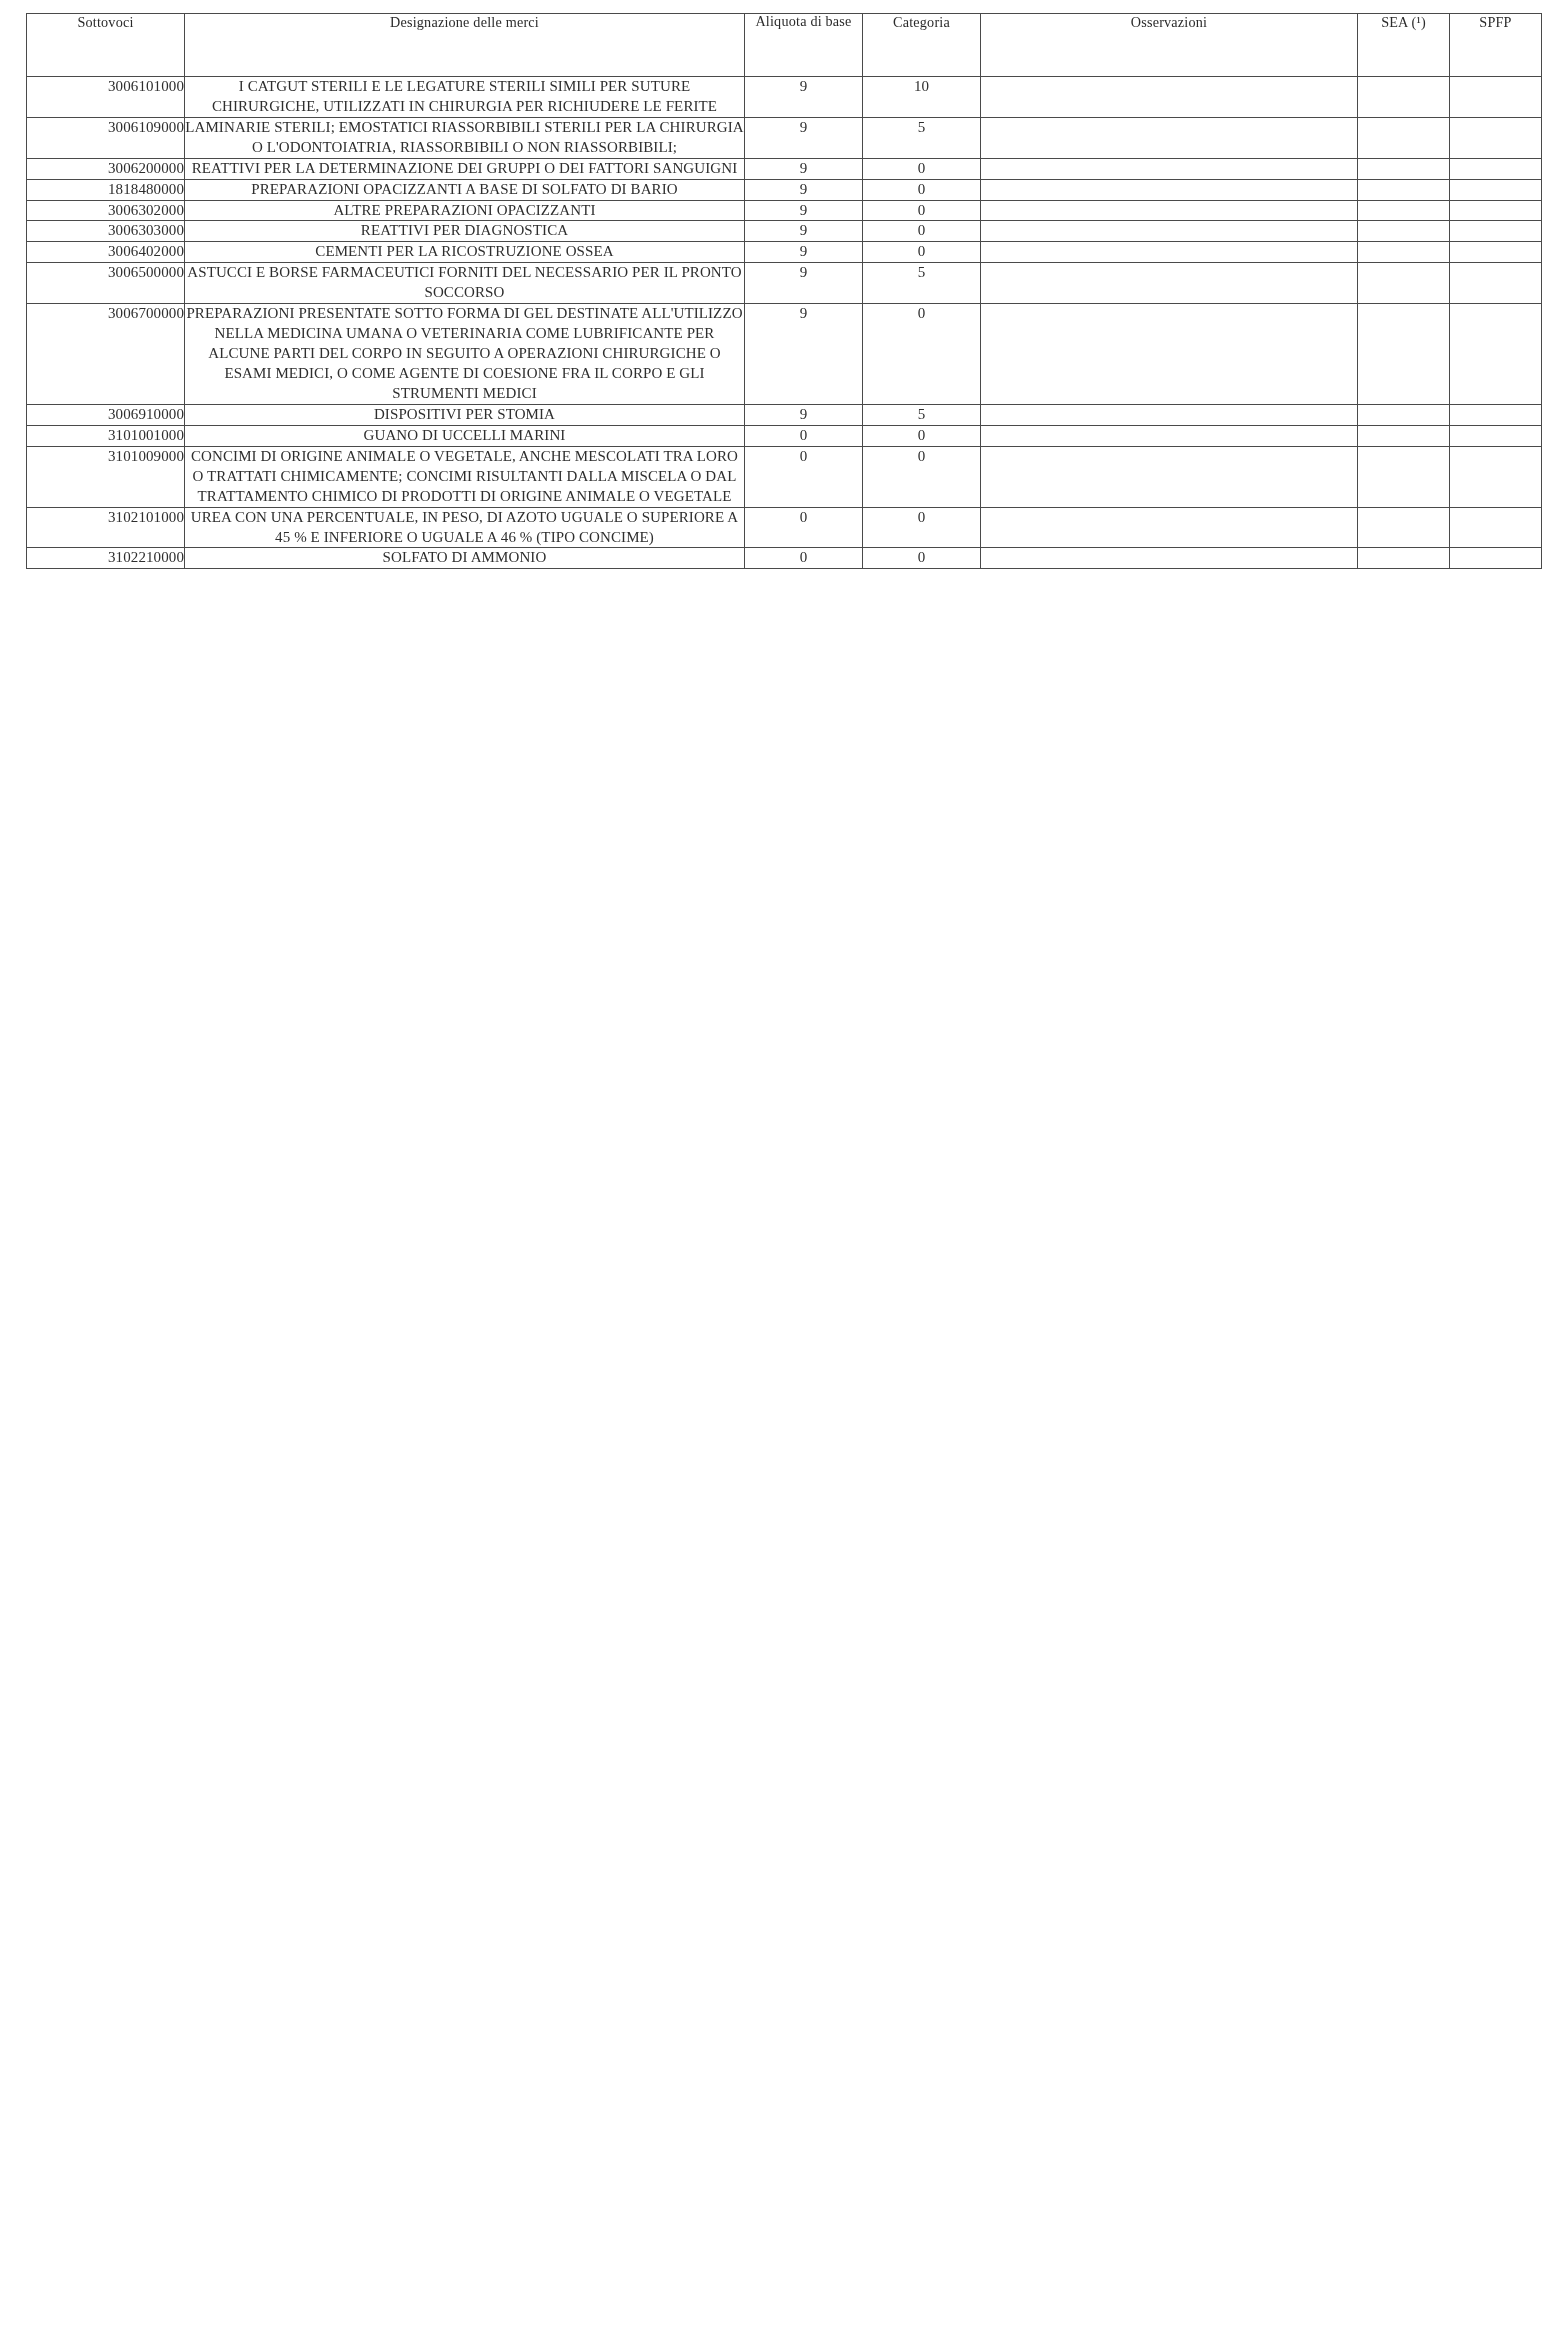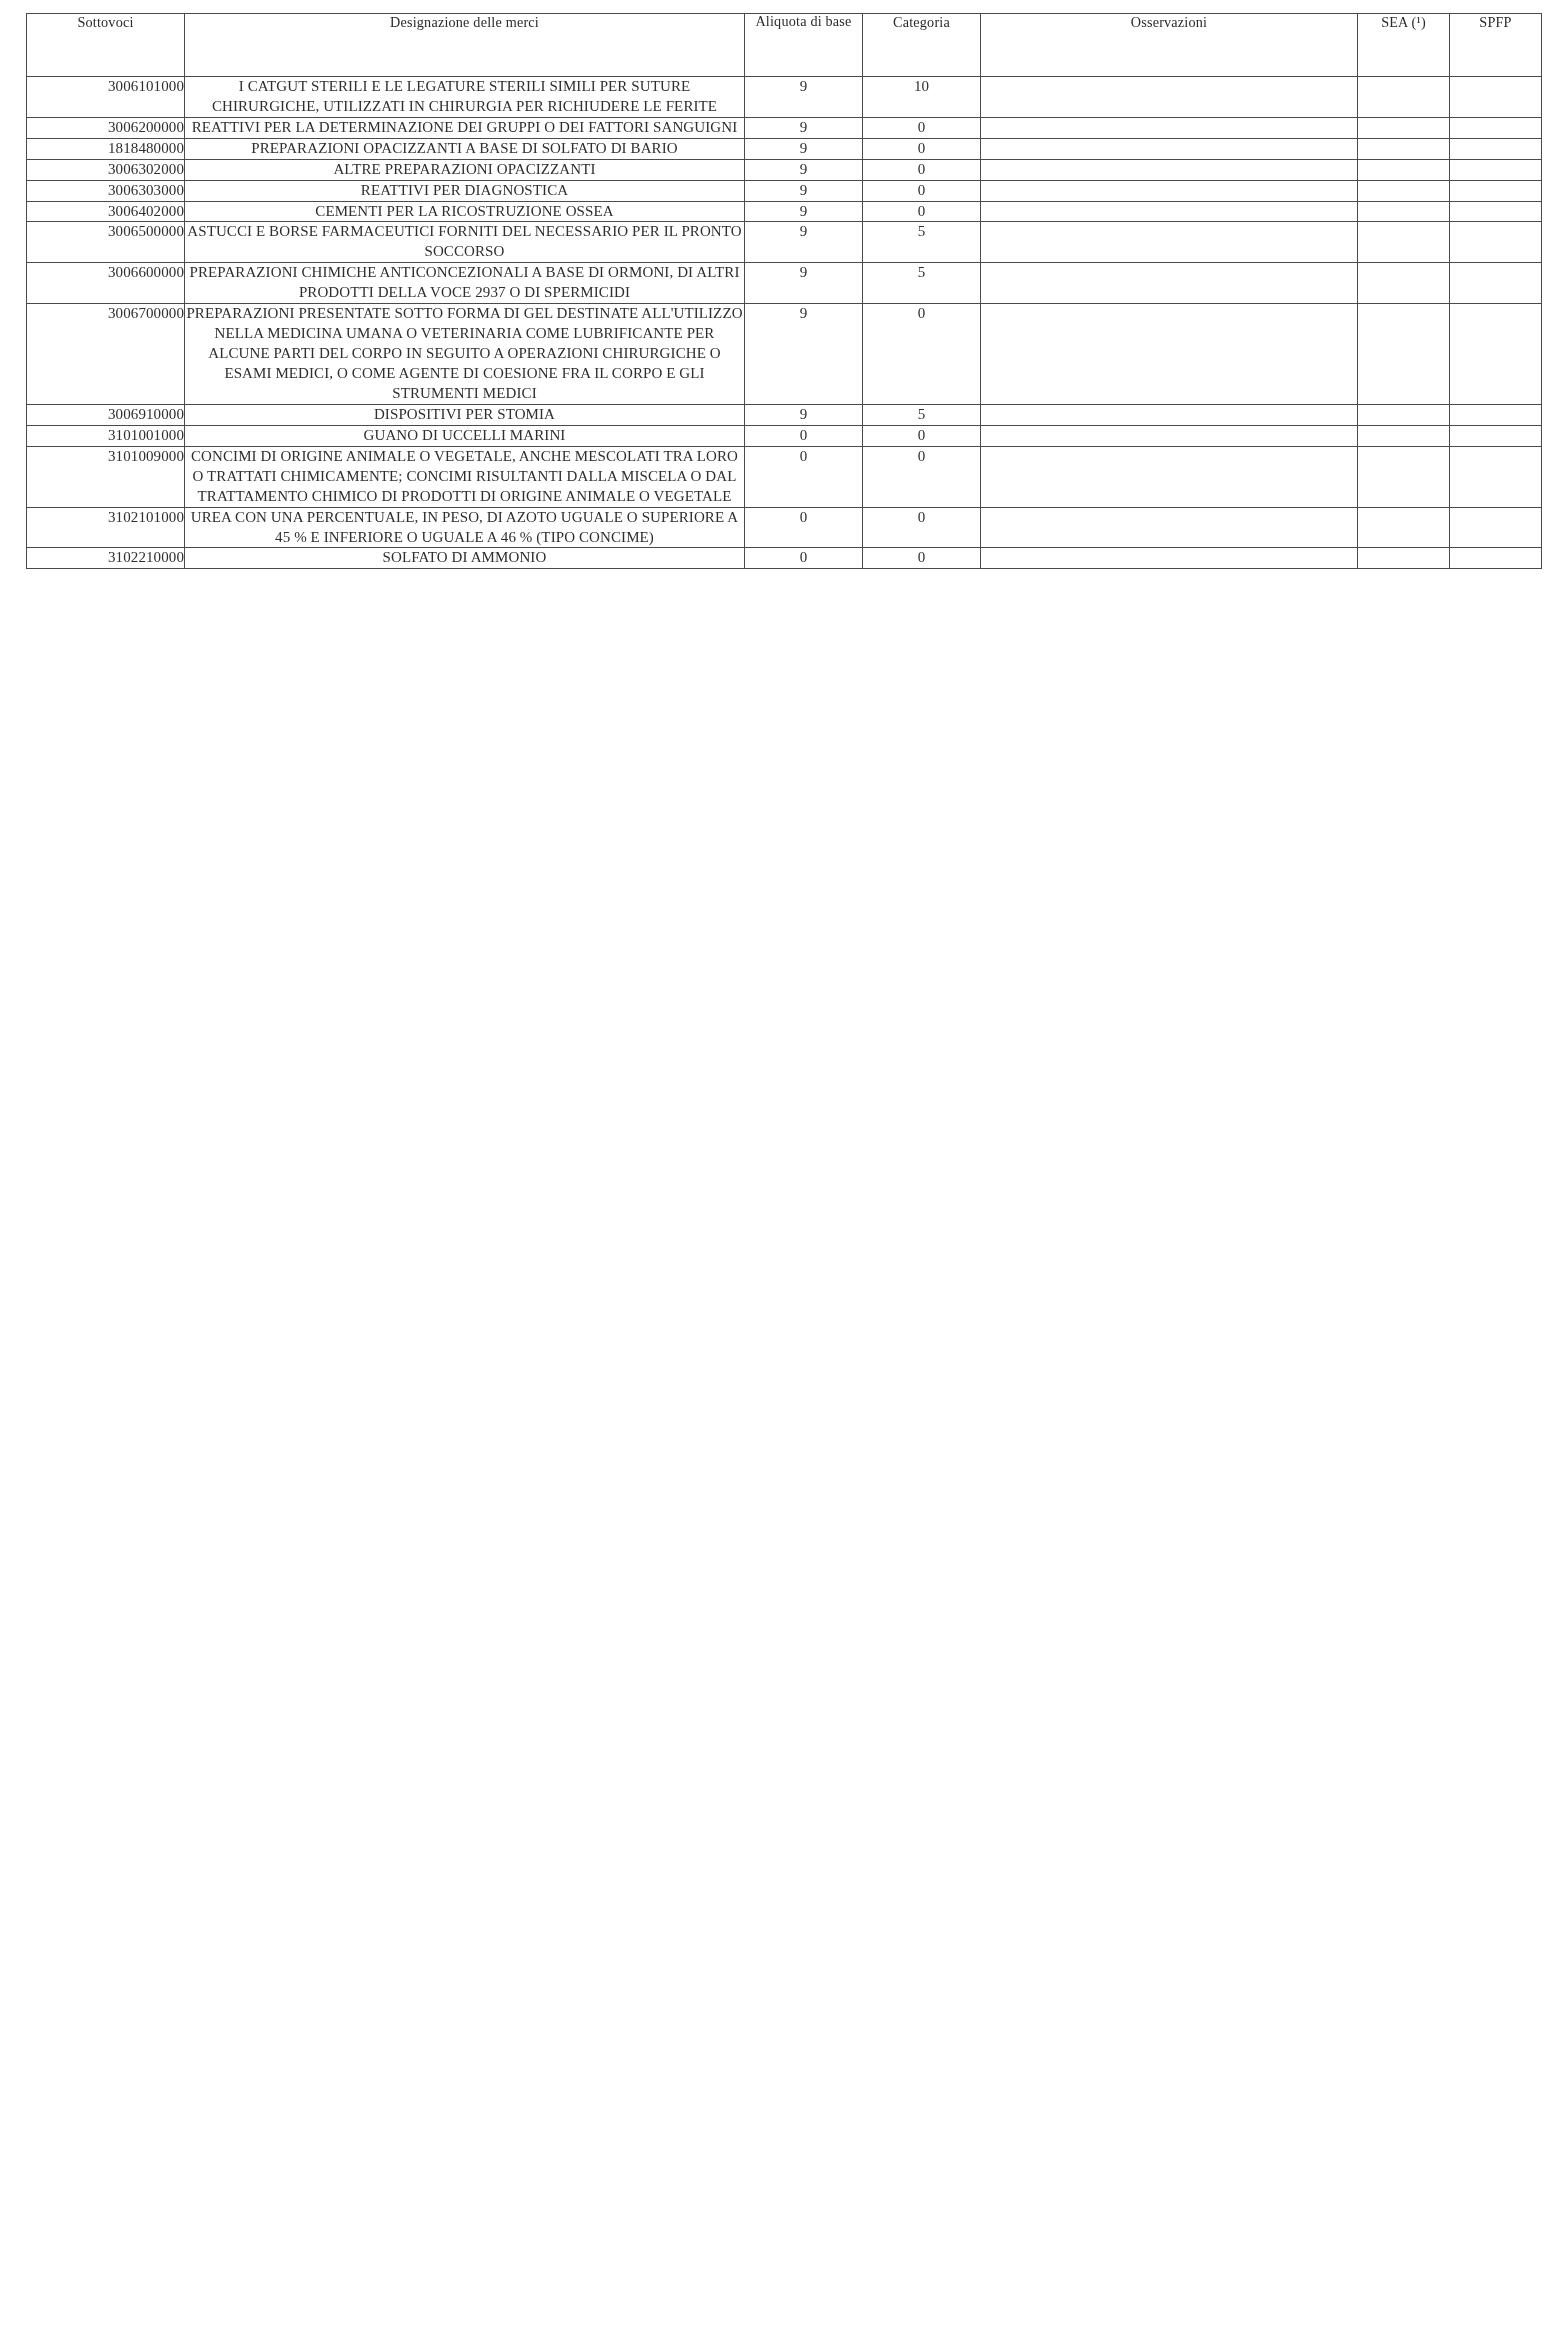--- a/index.html
+++ b/index.html
@@ -109,20 +109,29 @@
         <tr>
           <td class="cell code">3006101000</td>
           <td class="cell desc">I CATGUT STERILI E LE LEGATURE STERILI SIMILI PER SUTURE CHIRURGICHE, UTILIZZATI IN CHIRURGIA PER RICHIUDERE LE FERITE</td>
           <td class="cell num">9</td>
           <td class="cell num">10</td>
           <td class="cell blank"></td>
           <td class="cell blank"></td>
           <td class="cell blank"></td>
         </tr>
         <tr>
+          <td class="cell code">3006109000</td>
+          <td class="cell desc">LAMINARIE STERILI; EMOSTATICI RIASSORBIBILI STERILI PER LA CHIRURGIA O L'ODONTOIATRIA, RIASSORBIBILI O NON RIASSORBIBILI;</td>
+          <td class="cell num">9</td>
+          <td class="cell num">5</td>
+          <td class="cell blank"></td>
+          <td class="cell blank"></td>
+          <td class="cell blank"></td>
+        </tr>
+        <tr>
           <td class="cell code">3006200000</td>
           <td class="cell desc">REATTIVI PER LA DETERMINAZIONE DEI GRUPPI O DEI FATTORI SANGUIGNI</td>
           <td class="cell num">9</td>
           <td class="cell num">0</td>
           <td class="cell blank"></td>
           <td class="cell blank"></td>
           <td class="cell blank"></td>
         </tr>
         <tr>
           <td class="cell code">1818480000</td>
@@ -156,29 +165,20 @@
           <td class="cell desc">CEMENTI PER LA RICOSTRUZIONE OSSEA</td>
           <td class="cell num">9</td>
           <td class="cell num">0</td>
           <td class="cell blank"></td>
           <td class="cell blank"></td>
           <td class="cell blank"></td>
         </tr>
         <tr>
           <td class="cell code">3006500000</td>
           <td class="cell desc">ASTUCCI E BORSE FARMACEUTICI FORNITI DEL NECESSARIO PER IL PRONTO SOCCORSO</td>
-          <td class="cell num">9</td>
-          <td class="cell num">5</td>
-          <td class="cell blank"></td>
-          <td class="cell blank"></td>
-          <td class="cell blank"></td>
-        </tr>
-        <tr>
-          <td class="cell code">3006600000</td>
-          <td class="cell desc">PREPARAZIONI CHIMICHE ANTICONCEZIONALI A BASE DI ORMONI, DI ALTRI PRODOTTI DELLA VOCE 2937 O DI SPERMICIDI</td>
           <td class="cell num">9</td>
           <td class="cell num">5</td>
           <td class="cell blank"></td>
           <td class="cell blank"></td>
           <td class="cell blank"></td>
         </tr>
         <tr>
           <td class="cell code">3006700000</td>
           <td class="cell desc">PREPARAZIONI PRESENTATE SOTTO FORMA DI GEL DESTINATE ALL'UTILIZZO NELLA MEDICINA UMANA O VETERINARIA COME LUBRIFICANTE PER ALCUNE PARTI DEL CORPO IN SEGUITO A OPERAZIONI CHIRURGICHE O ESAMI MEDICI, O COME AGENTE DI COESIONE FRA IL CORPO E GLI STRUMENTI MEDICI</td>
           <td class="cell num">9</td>

